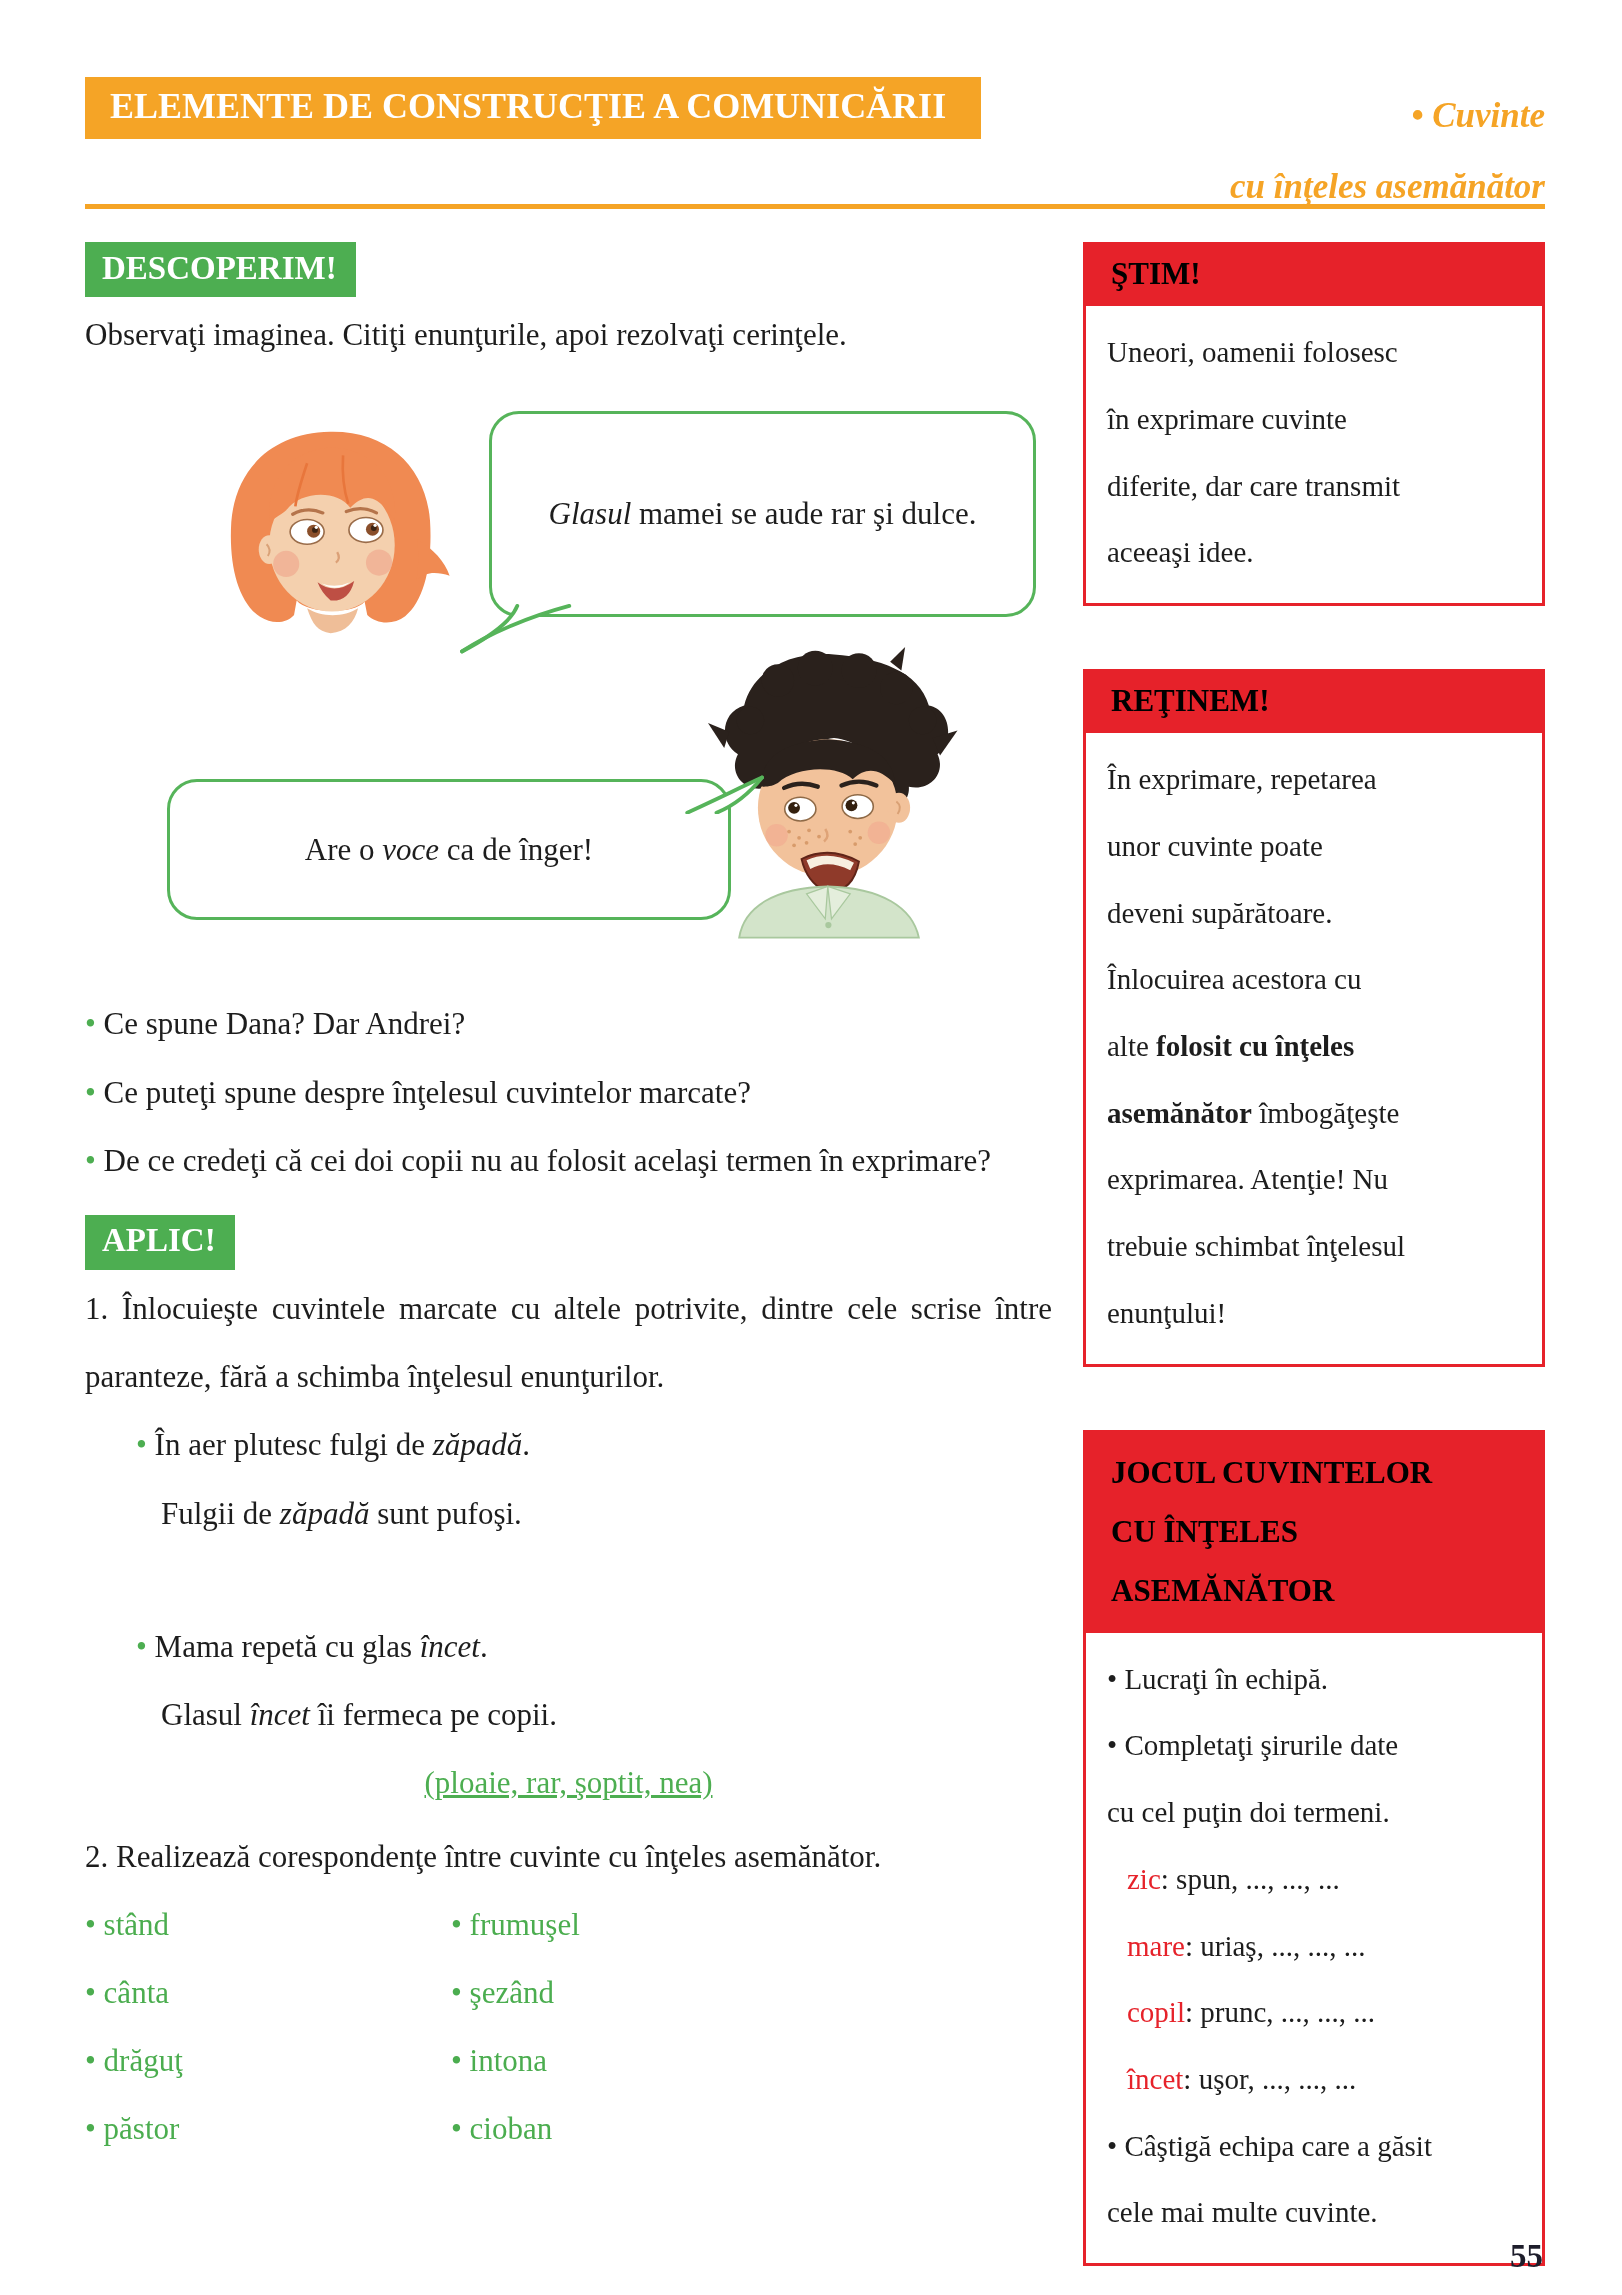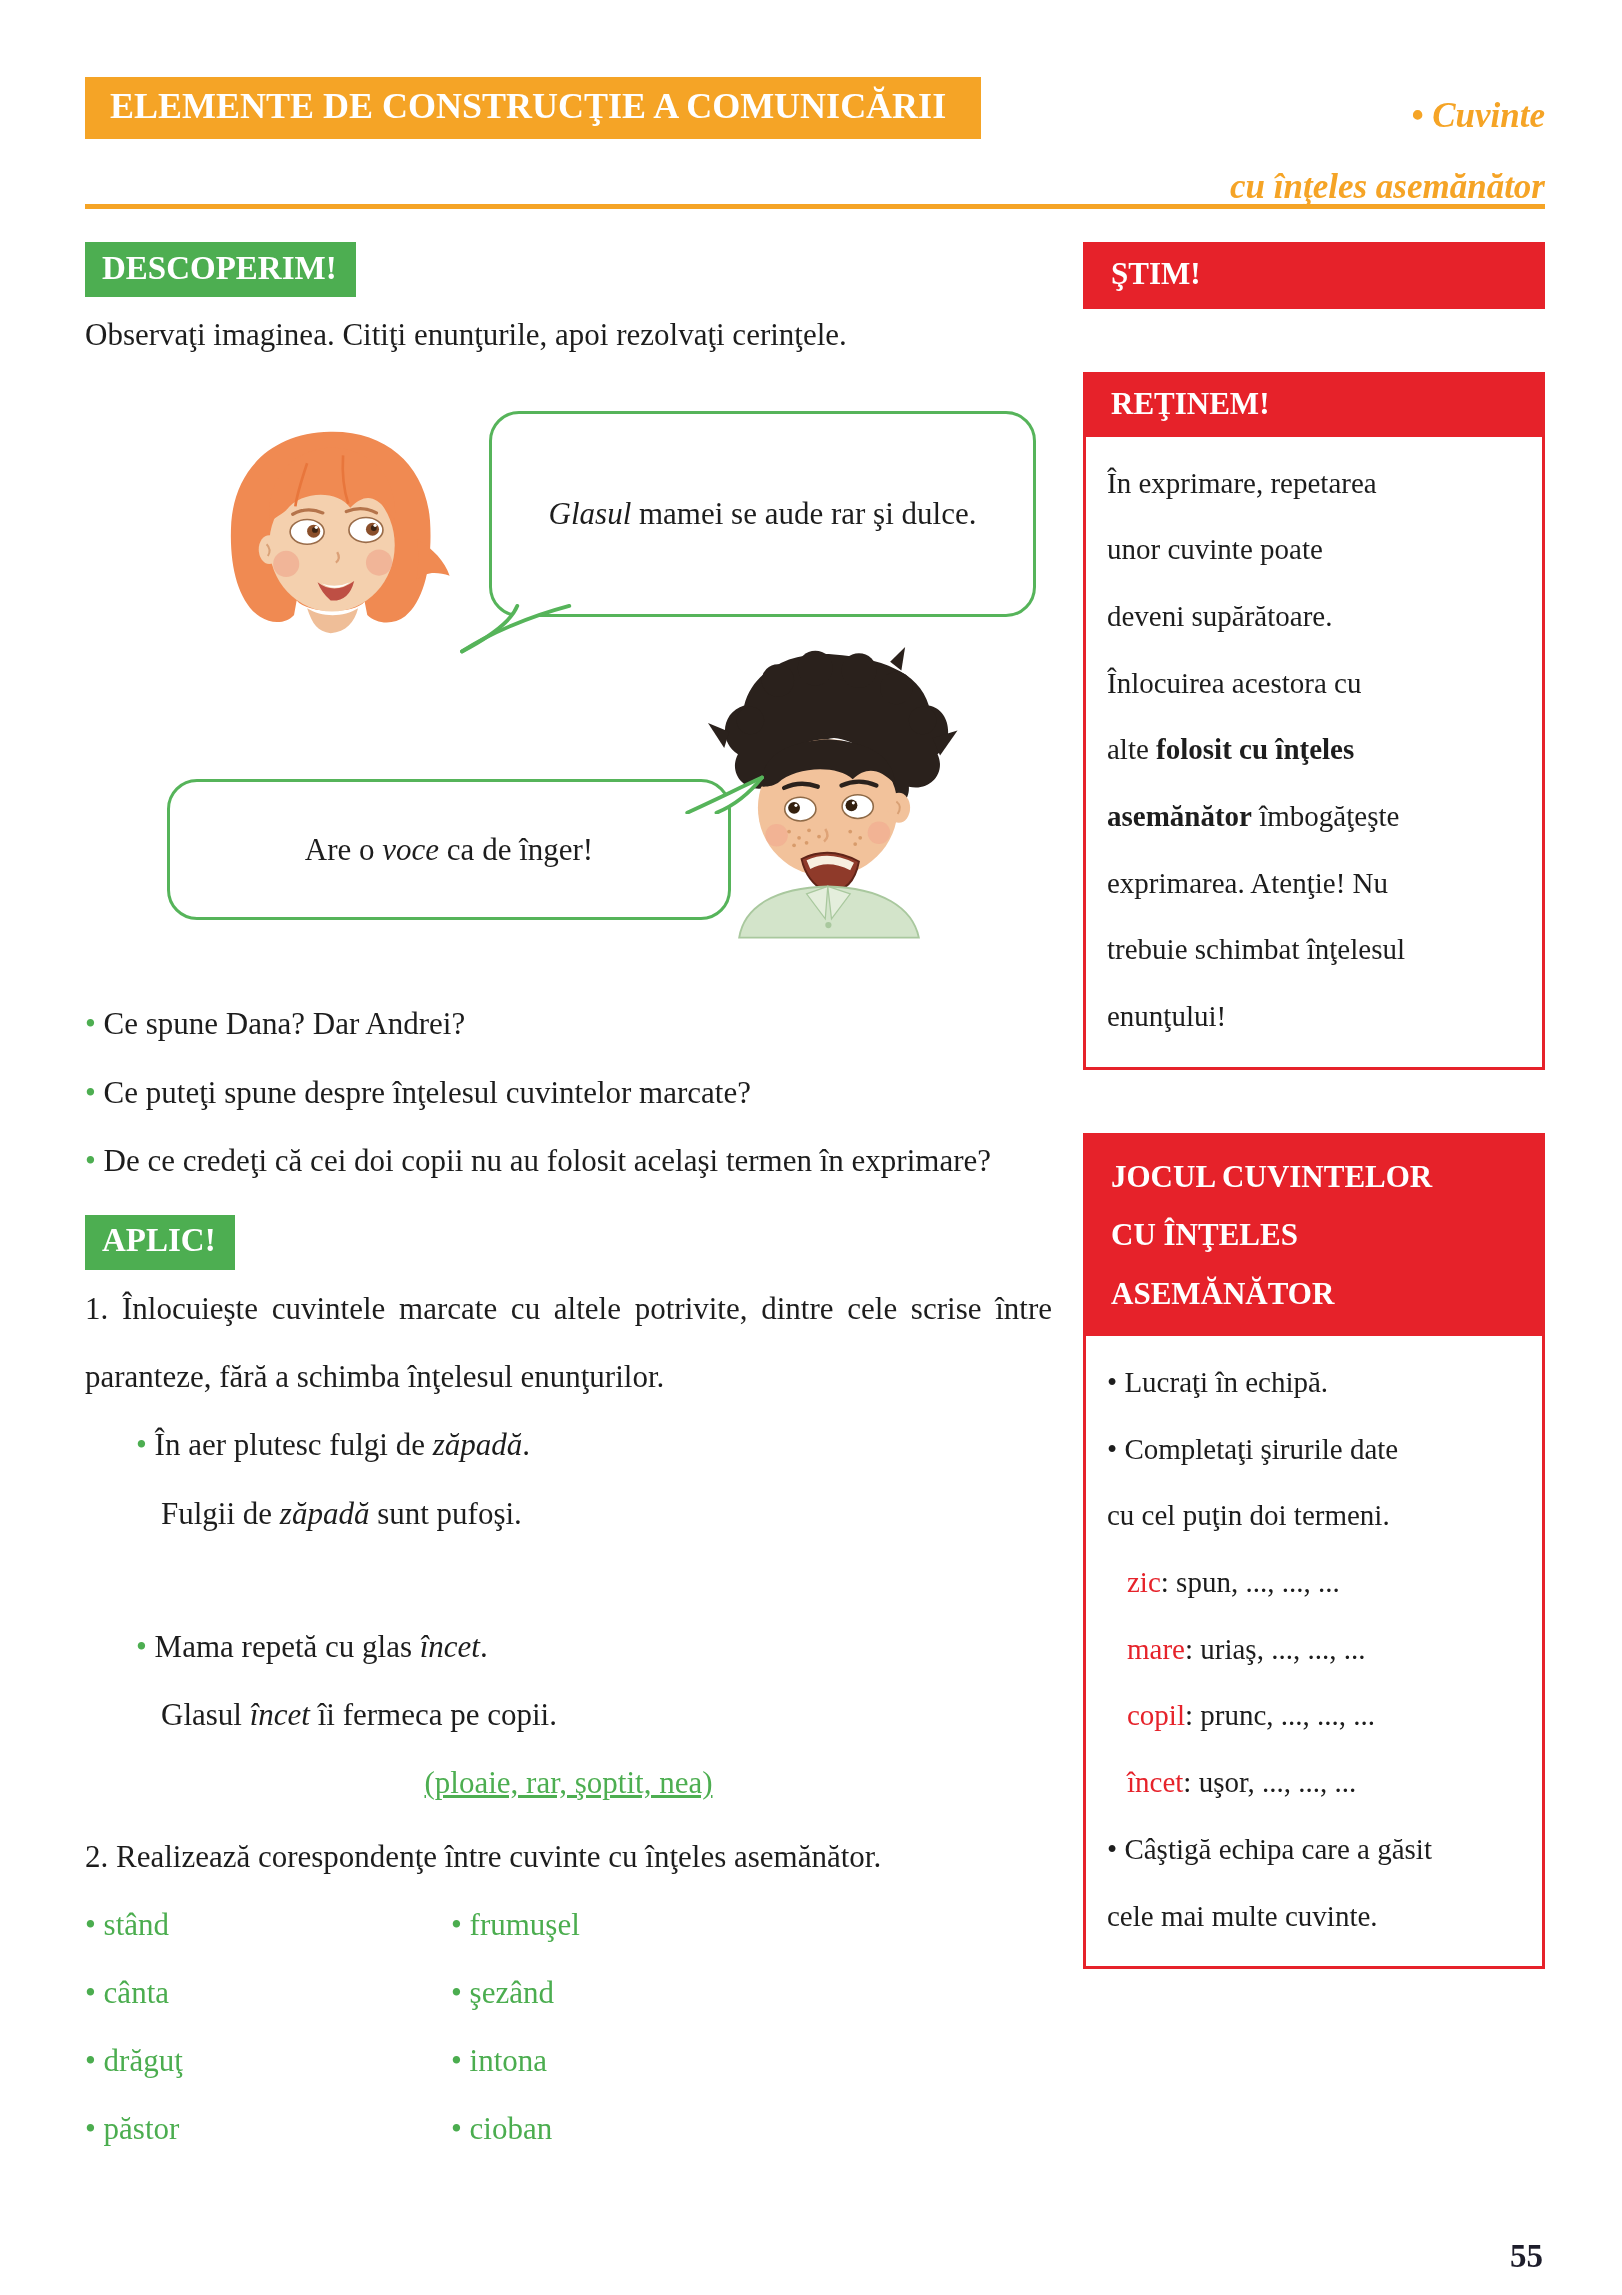--- a/index.html
+++ b/index.html
@@ -66,21 +66,21 @@
 
   .match { display:flex; font-size:31px; line-height:2.2; color:#4BAD4F; }
   .match ul { list-style:none; margin:0; padding:0; }
   .match ul li::before { content:"• "; }
   .m1 { margin-left:47px; width:366px; }
   .m2 { margin-left:79px; }
 
   
   .sbox { border:3.3px solid #E6222A; margin-bottom:63px; background:#ffffff; }
   .sbox .hdr {
-    background:#E6222A; color:#ffffff;
+    background:#E6222A; color:#000000;
     font-weight:bold; font-size:31px; line-height:1.3;
     padding:9.2px 13px 11.8px 25px;
   }
   .sbox .hdr.multi { line-height:1.9; padding-top:11.8px; padding-bottom:11.8px; }
   .sbox .bdy { padding:13px 17px 17px 21px; font-size:29px; line-height:2.3; }
   .sbox .bdy .jline-b::before { content:"• "; }
   .kw { color:#E6222A;margin-left:20px; }
   .jocul { margin-bottom:0; }
 
   .pagenum { position:absolute; right:79px; top:2238px; font-size:33px; font-weight:bold; color:#1d1d2b; }
@@ -236,20 +236,26 @@
           <li>intona</li>
           <li>cioban</li>
         </ul>
       </div>
     </main>
 
     <aside class="col-right">
 
       <section class="sbox">
         <div class="hdr">ŞTIM!</div>
+        <div class="bdy">
+          <div>Uneori, oamenii folosesc</div>
+          <div>în exprimare cuvinte</div>
+          <div>diferite, dar care transmit</div>
+          <div>aceeaşi idee.</div>
+        </div>
       </section>
 
       <section class="sbox">
         <div class="hdr">REŢINEM!</div>
         <div class="bdy">
           <div>În exprimare, repetarea</div>
           <div>unor cuvinte poate</div>
           <div>deveni supărătoare.</div>
           <div>Înlocuirea acestora cu</div>
           <div><span>alte </span><b>folosit cu înţeles</b></div>

